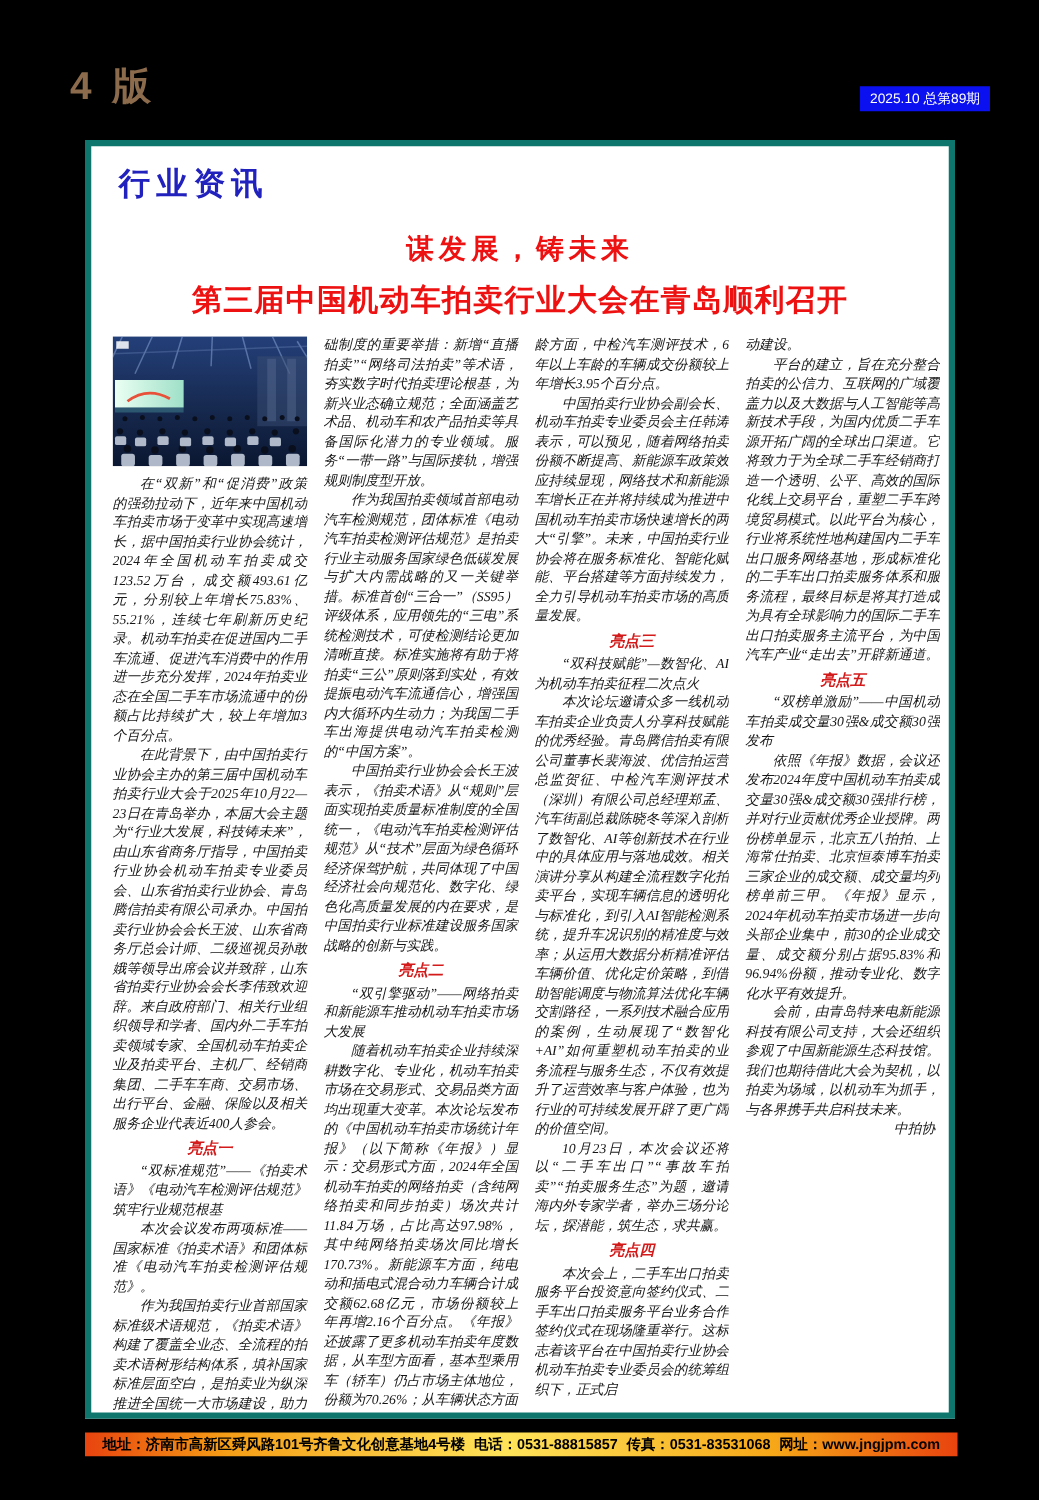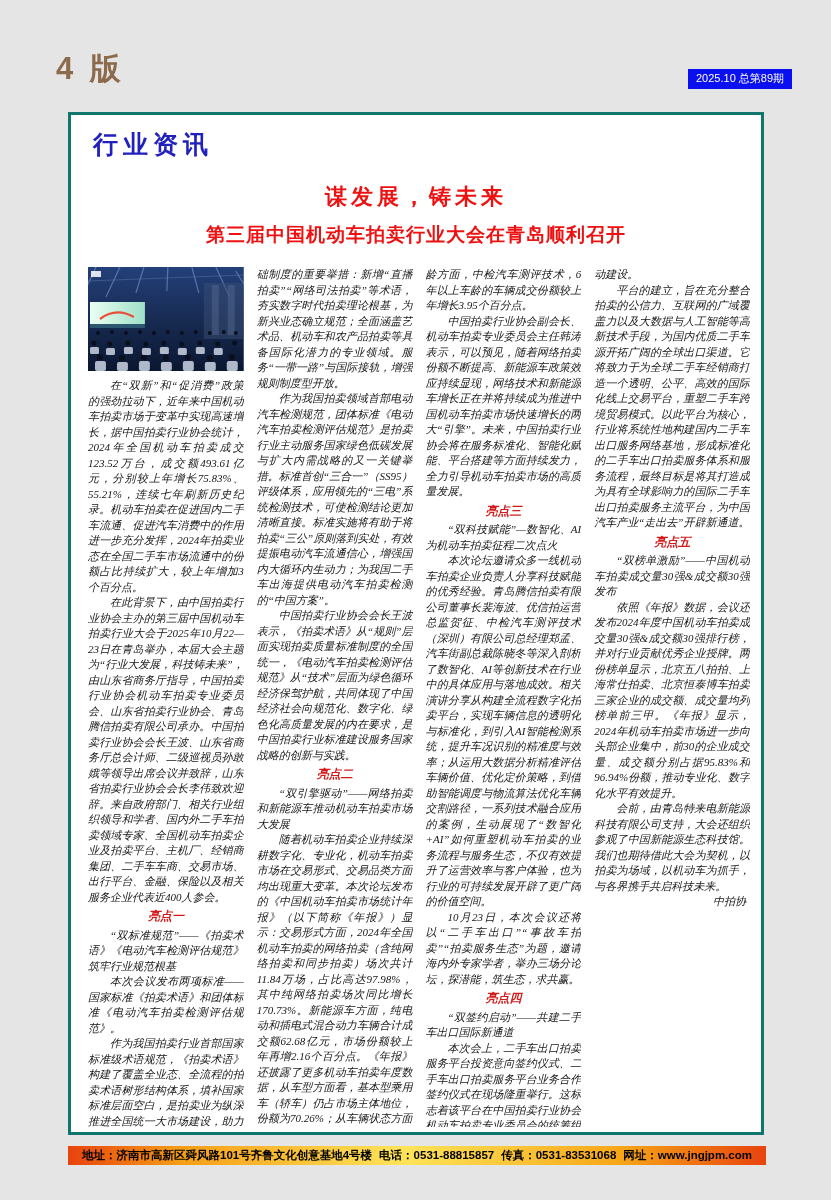--- a/index.html
+++ b/index.html
@@ -1,29 +1,29 @@
 <!DOCTYPE html>
 <html><head>
 <meta charset="utf-8">
 <style>
   html,body{margin:0;padding:0;background:#ffffff;}
-  .page{position:relative;width:831px;height:1200px;background:#e5e5e5;overflow:hidden;
+  .page{position:relative;width:831px;height:1200px;background:#000000;overflow:hidden;
         font-family:"Liberation Serif","DejaVu Serif",serif;}
   .page-label{position:absolute;left:56px;top:48px;font-family:"Liberation Sans","DejaVu Sans",sans-serif;
         font-weight:bold;font-size:31px;color:#8b6b4c;letter-spacing:4px;}
   .issue-badge{position:absolute;left:688px;top:69px;background:#0a10ef;color:#ffffff;
         font-family:"Liberation Sans","DejaVu Sans",sans-serif;font-size:11px;padding:2px 8px 3px;}
-  .content{position:absolute;left:68px;top:112px;width:696px;height:1023px;border:3px solid #0f766e;
+  .content{position:absolute;left:68px;top:112px;width:696px;height:1023px;border:5px solid #0f766e;
         background:#ffffff;box-sizing:border-box;}
   .section-title{position:absolute;left:22px;top:13px;font-weight:bold;font-size:25px;color:#2121bd;
         letter-spacing:5px;}
   .headline{position:absolute;left:0;right:0;top:67px;text-align:center;color:#ee1111;
         font-family:"Liberation Sans","DejaVu Sans",sans-serif;font-weight:bold;}
   .headline .l1{font-size:22px;letter-spacing:4px;}
-  .headline .l2{font-size:19px;letter-spacing:1px;margin-top:10px;}
+  .headline .l2{font-size:24px;letter-spacing:1px;margin-top:10px;}
   .columns{position:absolute;left:17px;top:152px;width:662px;height:860px;display:flex;gap:13px;}
   .col{flex:1 1 0;overflow:hidden;font-size:11px;line-height:15.5px;text-align:justify;color:#161616;}
   .col p{margin:0;text-indent:2em;font-style:italic;}
   .col p.cont{text-indent:0;}
   .col p.spot{text-indent:0;text-align:center;color:#d31b1b;font-weight:bold;font-size:12px;margin:4px 0 3px;}
   .col p.byline{text-indent:0;text-align:right;margin-top:0;padding-right:4px;}
   .photo{width:100%;height:104px;margin-bottom:7px;}
   .photo svg{display:block;width:100%;height:100%;}
   .footer{position:absolute;left:68px;top:1146px;width:698px;height:19px;box-sizing:border-box;
         display:flex;align-items:center;justify-content:space-between;padding:0 14px;
@@ -146,21 +146,20 @@
       </div>
 
       <div class="col">
         <p class="para cont">龄方面，中检汽车测评技术，6年以上车龄的车辆成交份额较上年增长3.95个百分点。</p>
         <p class="para">中国拍卖行业协会副会长、机动车拍卖专业委员会主任韩涛表示，可以预见，随着网络拍卖份额不断提高、新能源车政策效应持续显现，网络技术和新能源车增长正在并将持续成为推进中国机动车拍卖市场快速增长的两大“引擎”。未来，中国拍卖行业协会将在服务标准化、智能化赋能、平台搭建等方面持续发力，全力引导机动车拍卖市场的高质量发展。</p>
         <p class="spot">亮点三</p>
         <p class="para">“双科技赋能”—数智化、AI为机动车拍卖征程二次点火</p>
         <p class="para">本次论坛邀请众多一线机动车拍卖企业负责人分享科技赋能的优秀经验。青岛腾信拍卖有限公司董事长裴海波、优信拍运营总监贺征、中检汽车测评技术（深圳）有限公司总经理郑孟、汽车街副总裁陈晓冬等深入剖析了数智化、AI等创新技术在行业中的具体应用与落地成效。相关演讲分享从构建全流程数字化拍卖平台，实现车辆信息的透明化与标准化，到引入AI智能检测系统，提升车况识别的精准度与效率；从运用大数据分析精准评估车辆价值、优化定价策略，到借助智能调度与物流算法优化车辆交割路径，一系列技术融合应用的案例，生动展现了“数智化+AI”如何重塑机动车拍卖的业务流程与服务生态，不仅有效提升了运营效率与客户体验，也为行业的可持续发展开辟了更广阔的价值空间。</p>
         <p class="para">10月23日，本次会议还将以“二手车出口”“事故车拍卖”“拍卖服务生态”为题，邀请海内外专家学者，举办三场分论坛，探潜能，筑生态，求共赢。</p>
         <p class="spot">亮点四</p>
-        <p class="para">“双签约启动”——共建二手车出口国际新通道</p>
         <p class="para">本次会上，二手车出口拍卖服务平台投资意向签约仪式、二手车出口拍卖服务平台业务合作签约仪式在现场隆重举行。这标志着该平台在中国拍卖行业协会机动车拍卖专业委员会的统筹组织下，正式启</p>
       </div>
 
       <div class="col">
         <p class="para cont">动建设。</p>
         <p class="para">平台的建立，旨在充分整合拍卖的公信力、互联网的广域覆盖力以及大数据与人工智能等高新技术手段，为国内优质二手车源开拓广阔的全球出口渠道。它将致力于为全球二手车经销商打造一个透明、公平、高效的国际化线上交易平台，重塑二手车跨境贸易模式。以此平台为核心，行业将系统性地构建国内二手车出口服务网络基地，形成标准化的二手车出口拍卖服务体系和服务流程，最终目标是将其打造成为具有全球影响力的国际二手车出口拍卖服务主流平台，为中国汽车产业“走出去”开辟新通道。</p>
         <p class="spot">亮点五</p>
         <p class="para">“双榜单激励”——中国机动车拍卖成交量30强&amp;成交额30强发布</p>
         <p class="para">依照《年报》数据，会议还发布2024年度中国机动车拍卖成交量30强&amp;成交额30强排行榜，并对行业贡献优秀企业授牌。两份榜单显示，北京五八拍拍、上海常仕拍卖、北京恒泰博车拍卖三家企业的成交额、成交量均列榜单前三甲。《年报》显示，2024年机动车拍卖市场进一步向头部企业集中，前30的企业成交量、成交额分别占据95.83%和96.94%份额，推动专业化、数字化水平有效提升。</p>
         <p class="para">会前，由青岛特来电新能源科技有限公司支持，大会还组织参观了中国新能源生态科技馆。我们也期待借此大会为契机，以拍卖为场域，以机动车为抓手，与各界携手共启科技未来。</p>

